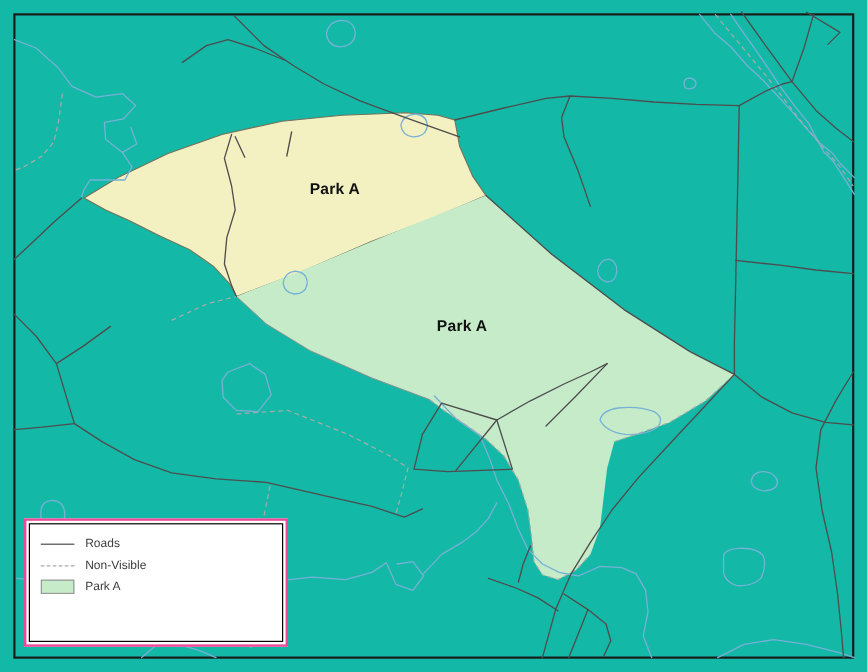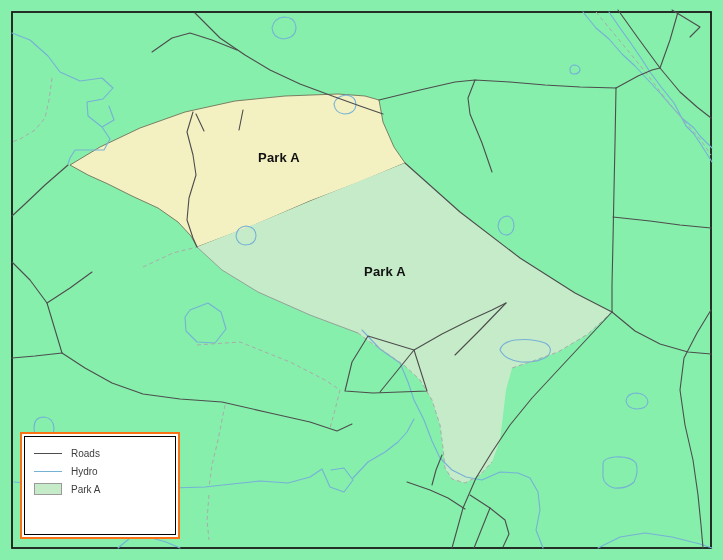--- a/index.html
+++ b/index.html
@@ -1,22 +1,22 @@
 <!DOCTYPE html>
 <html><head>
 <meta charset="utf-8">
 <style>
   html,body{margin:0;padding:0;background:#ffffff;}
   body{font-family:"Liberation Sans", sans-serif;}
-  .stage{position:relative;width:723px;height:560px;background:#86efac;overflow:hidden;}
+  .stage{position:relative;width:723px;height:560px;background:#14b8a6;overflow:hidden;}
   .stage svg{position:absolute;left:0;top:0;}
   .map-label{position:absolute;transform:translate(-50%,-50%);text-align:center;
     font-weight:bold;color:#111;font-size:13px;line-height:22px;letter-spacing:.2px;white-space:nowrap;}
-  .legend{position:absolute;left:20px;top:432px;width:160px;height:107px;
-    background:#ffffff;border:2px solid #f97316;box-sizing:border-box;}
+  .legend{position:absolute;left:20px;top:432px;width:220px;height:107px;
+    background:#ffffff;border:2px solid #ec4899;box-sizing:border-box;}
   .legend-inner{position:absolute;left:2px;top:2px;right:2px;bottom:2px;border:1px solid #000;
     box-sizing:border-box;padding-top:7px;}
   .legend-row{display:flex;align-items:center;height:18px;}
   .swatch-wrap{width:28px;margin-left:9px;margin-right:9px;flex:0 0 28px;display:flex;align-items:center;justify-content:center;}
   .swatch-line{width:28px;height:0;border-top:1px solid #4d4d4d;}
   .swatch-line.dashed{border-top:1px dashed #a8a8a8;}
   .swatch-fill{width:28px;height:12px;border:1px solid #9a9a9a;box-sizing:border-box;}
   .legend-label{font-size:10px;color:#3d3d3d;white-space:nowrap;}
 </style>
 </head>
@@ -115,27 +115,27 @@
   <div class="legend">
     <div class="legend-inner">
 
       <div class="legend-row">
         <span class="swatch-wrap">
           <span class="swatch-line" style="border-top-color: rgb(77, 77, 77);"></span>
         </span>
         <span class="legend-label">Roads</span>
       </div>
 
-
       <div class="legend-row">
         <span class="swatch-wrap">
-          <span class="swatch-line" style="border-top-color: rgb(118, 177, 214);"></span>
+          <span class="swatch-line dashed"></span>
         </span>
-        <span class="legend-label">Hydro</span>
+        <span class="legend-label">Non-Visible</span>
       </div>
+
 
       <div class="legend-row">
         <span class="swatch-wrap">
           <span class="swatch-fill" style="background: rgb(198, 235, 201);"></span>
         </span>
         <span class="legend-label">Park A</span>
       </div>
 
 
     </div>

